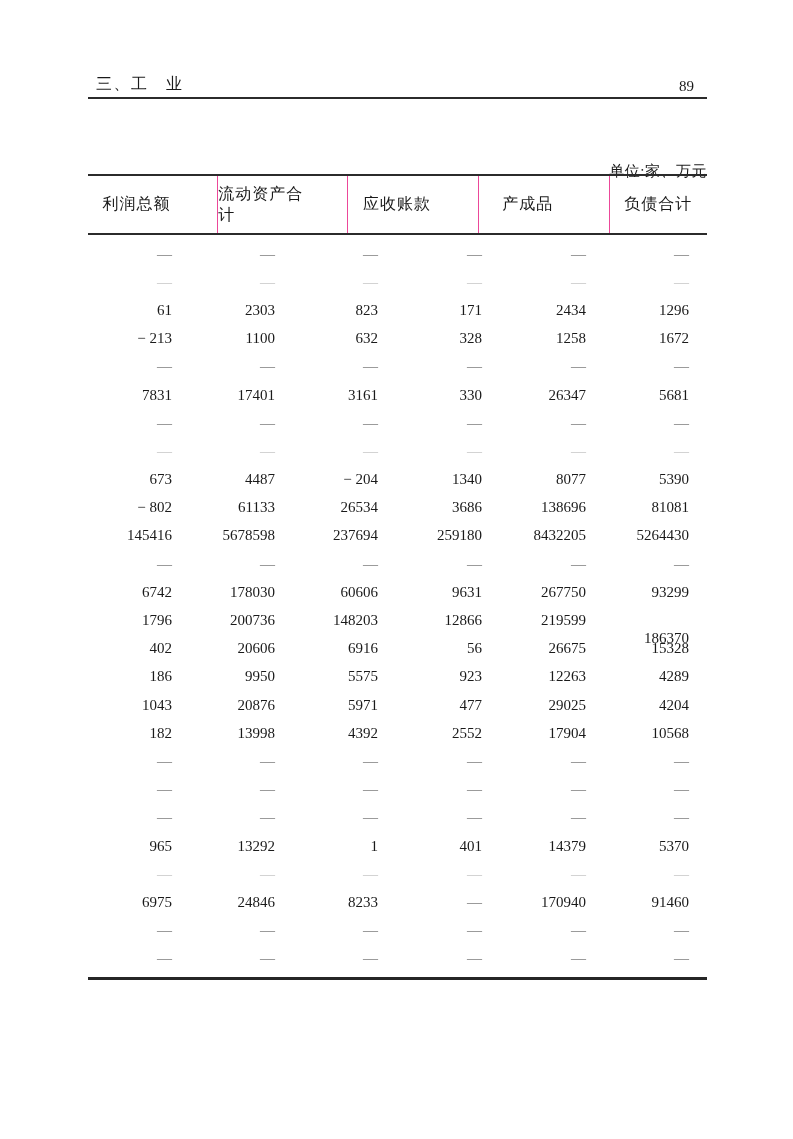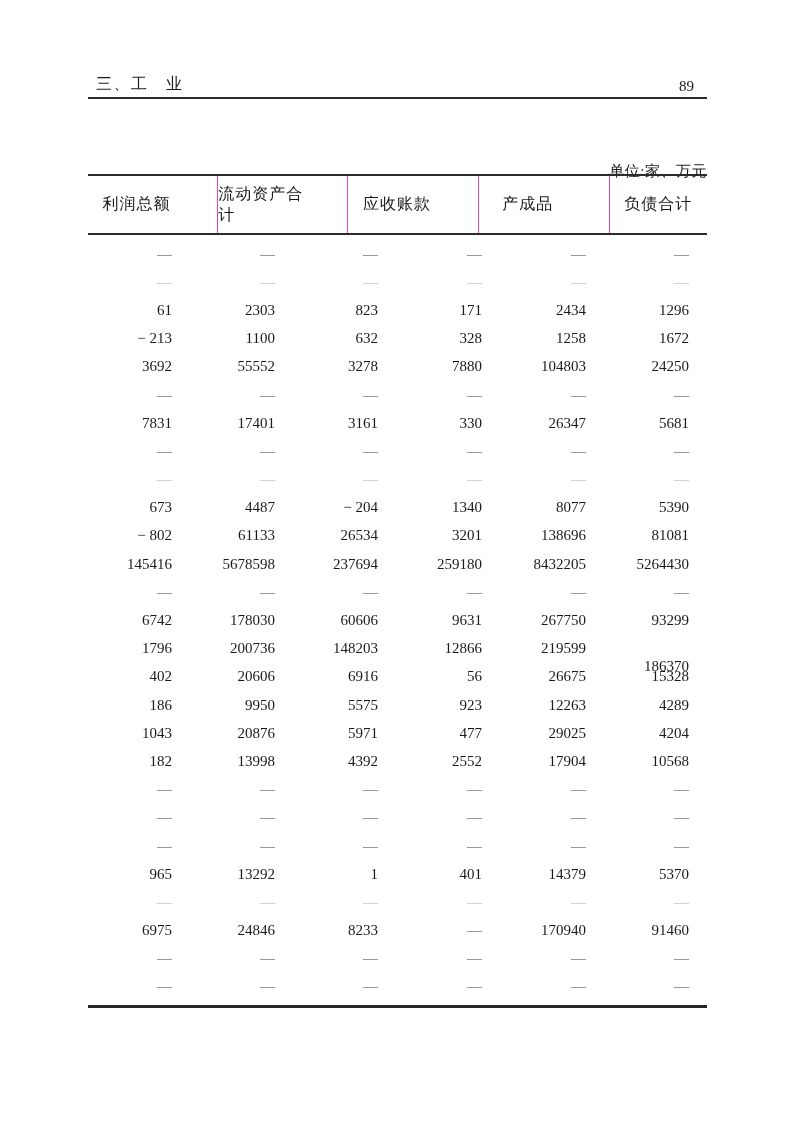--- a/index.html
+++ b/index.html
@@ -110,28 +110,20 @@
         </div>
         <div class="tr">
           <div class="td" style="width: 102px;">− 213</div>
           <div class="td" style="width: 103px;">1100</div>
           <div class="td" style="width: 103px;">632</div>
           <div class="td" style="width: 104px;">328</div>
           <div class="td" style="width: 104px;">1258</div>
           <div class="td" style="width: 103px;">1672</div>
         </div>
         <div class="tr">
-          <div class="td" style="width: 102px;">3692</div>
-          <div class="td" style="width: 103px;">55552</div>
-          <div class="td" style="width: 103px;">3278</div>
-          <div class="td" style="width: 104px;">7880</div>
-          <div class="td" style="width: 104px;">104803</div>
-          <div class="td" style="width: 103px;">24250</div>
-        </div>
-        <div class="tr">
           <div class="td dash-dark" style="width: 102px;">—</div>
           <div class="td dash-dark" style="width: 103px;">—</div>
           <div class="td dash-dark" style="width: 103px;">—</div>
           <div class="td dash-dark" style="width: 104px;">—</div>
           <div class="td dash-dark" style="width: 104px;">—</div>
           <div class="td dash-dark" style="width: 103px;">—</div>
         </div>
         <div class="tr">
           <div class="td" style="width: 102px;">7831</div>
           <div class="td" style="width: 103px;">17401</div>
@@ -161,21 +153,21 @@
           <div class="td" style="width: 103px;">4487</div>
           <div class="td" style="width: 103px;">− 204</div>
           <div class="td" style="width: 104px;">1340</div>
           <div class="td" style="width: 104px;">8077</div>
           <div class="td" style="width: 103px;">5390</div>
         </div>
         <div class="tr">
           <div class="td" style="width: 102px;">− 802</div>
           <div class="td" style="width: 103px;">61133</div>
           <div class="td" style="width: 103px;">26534</div>
-          <div class="td" style="width: 104px;">3201</div>
+          <div class="td" style="width: 104px;">3686</div>
           <div class="td" style="width: 104px;">138696</div>
           <div class="td" style="width: 103px;">81081</div>
         </div>
         <div class="tr">
           <div class="td" style="width: 102px;">145416</div>
           <div class="td" style="width: 103px; text-align: right;">5678598</div>
           <div class="td" style="width: 103px;">237694</div>
           <div class="td" style="width: 104px;">259180</div>
           <div class="td" style="width: 104px;">8432205</div>
           <div class="td" style="width: 103px;">5264430</div>

